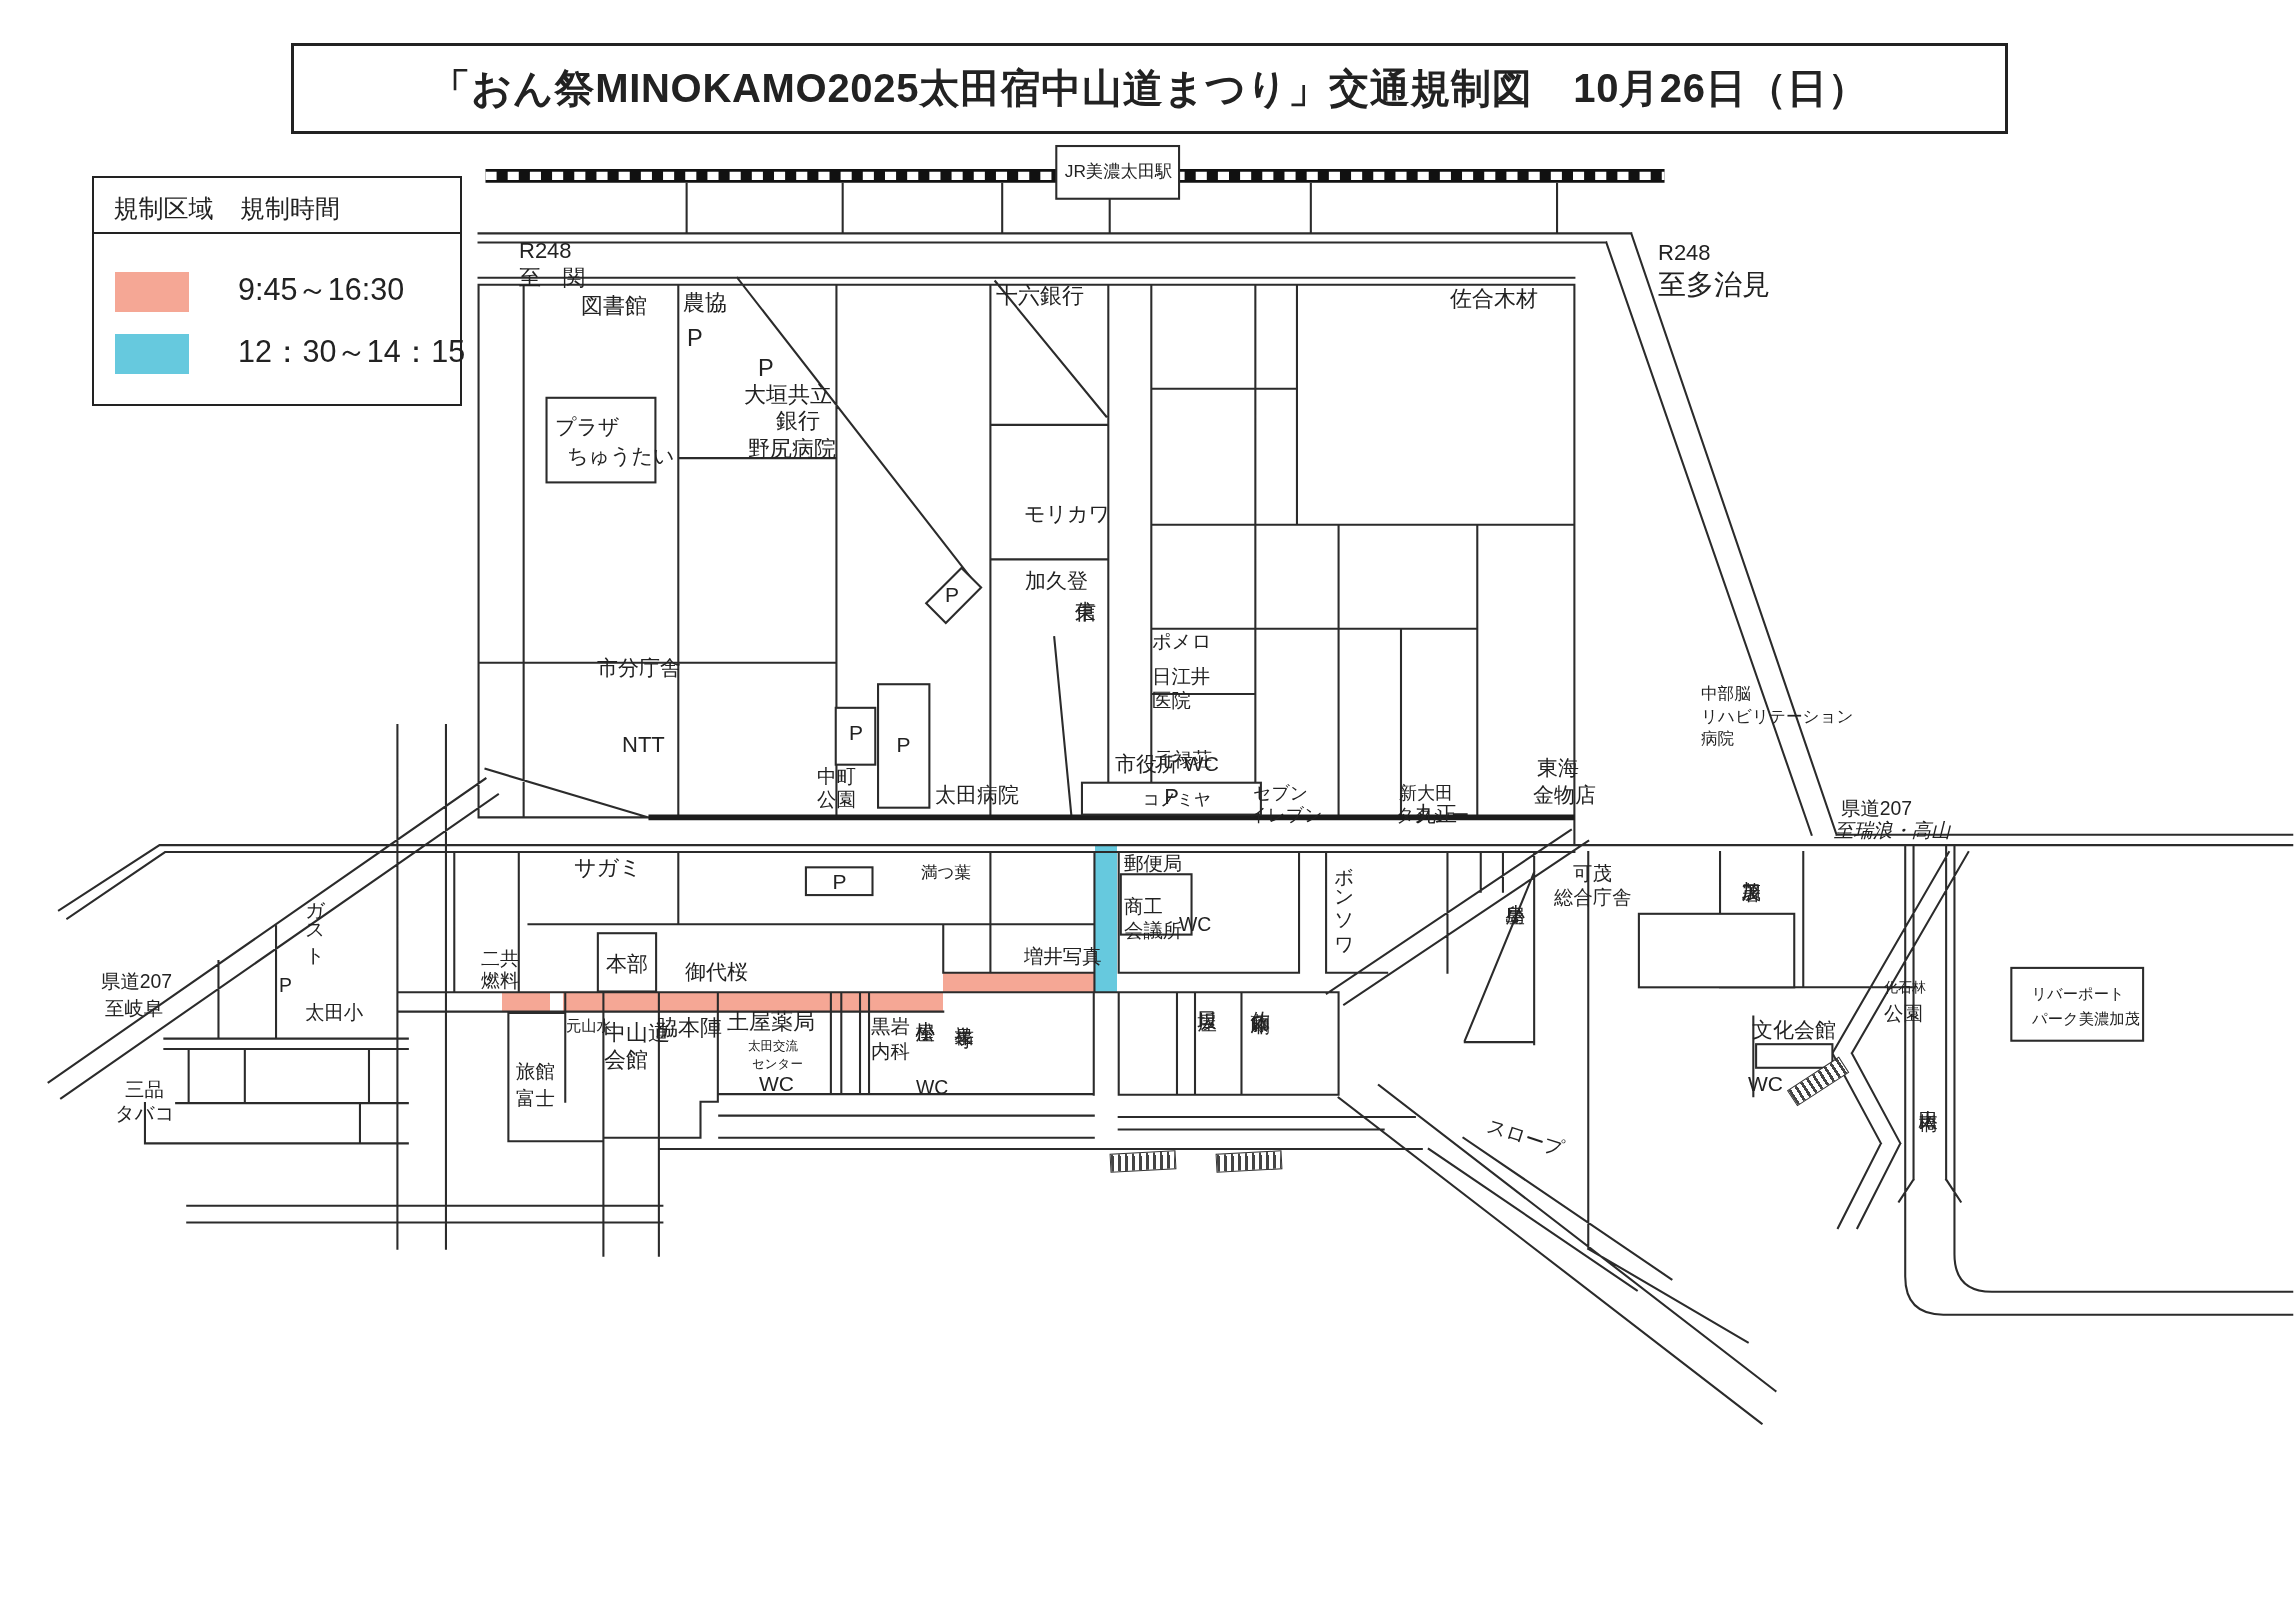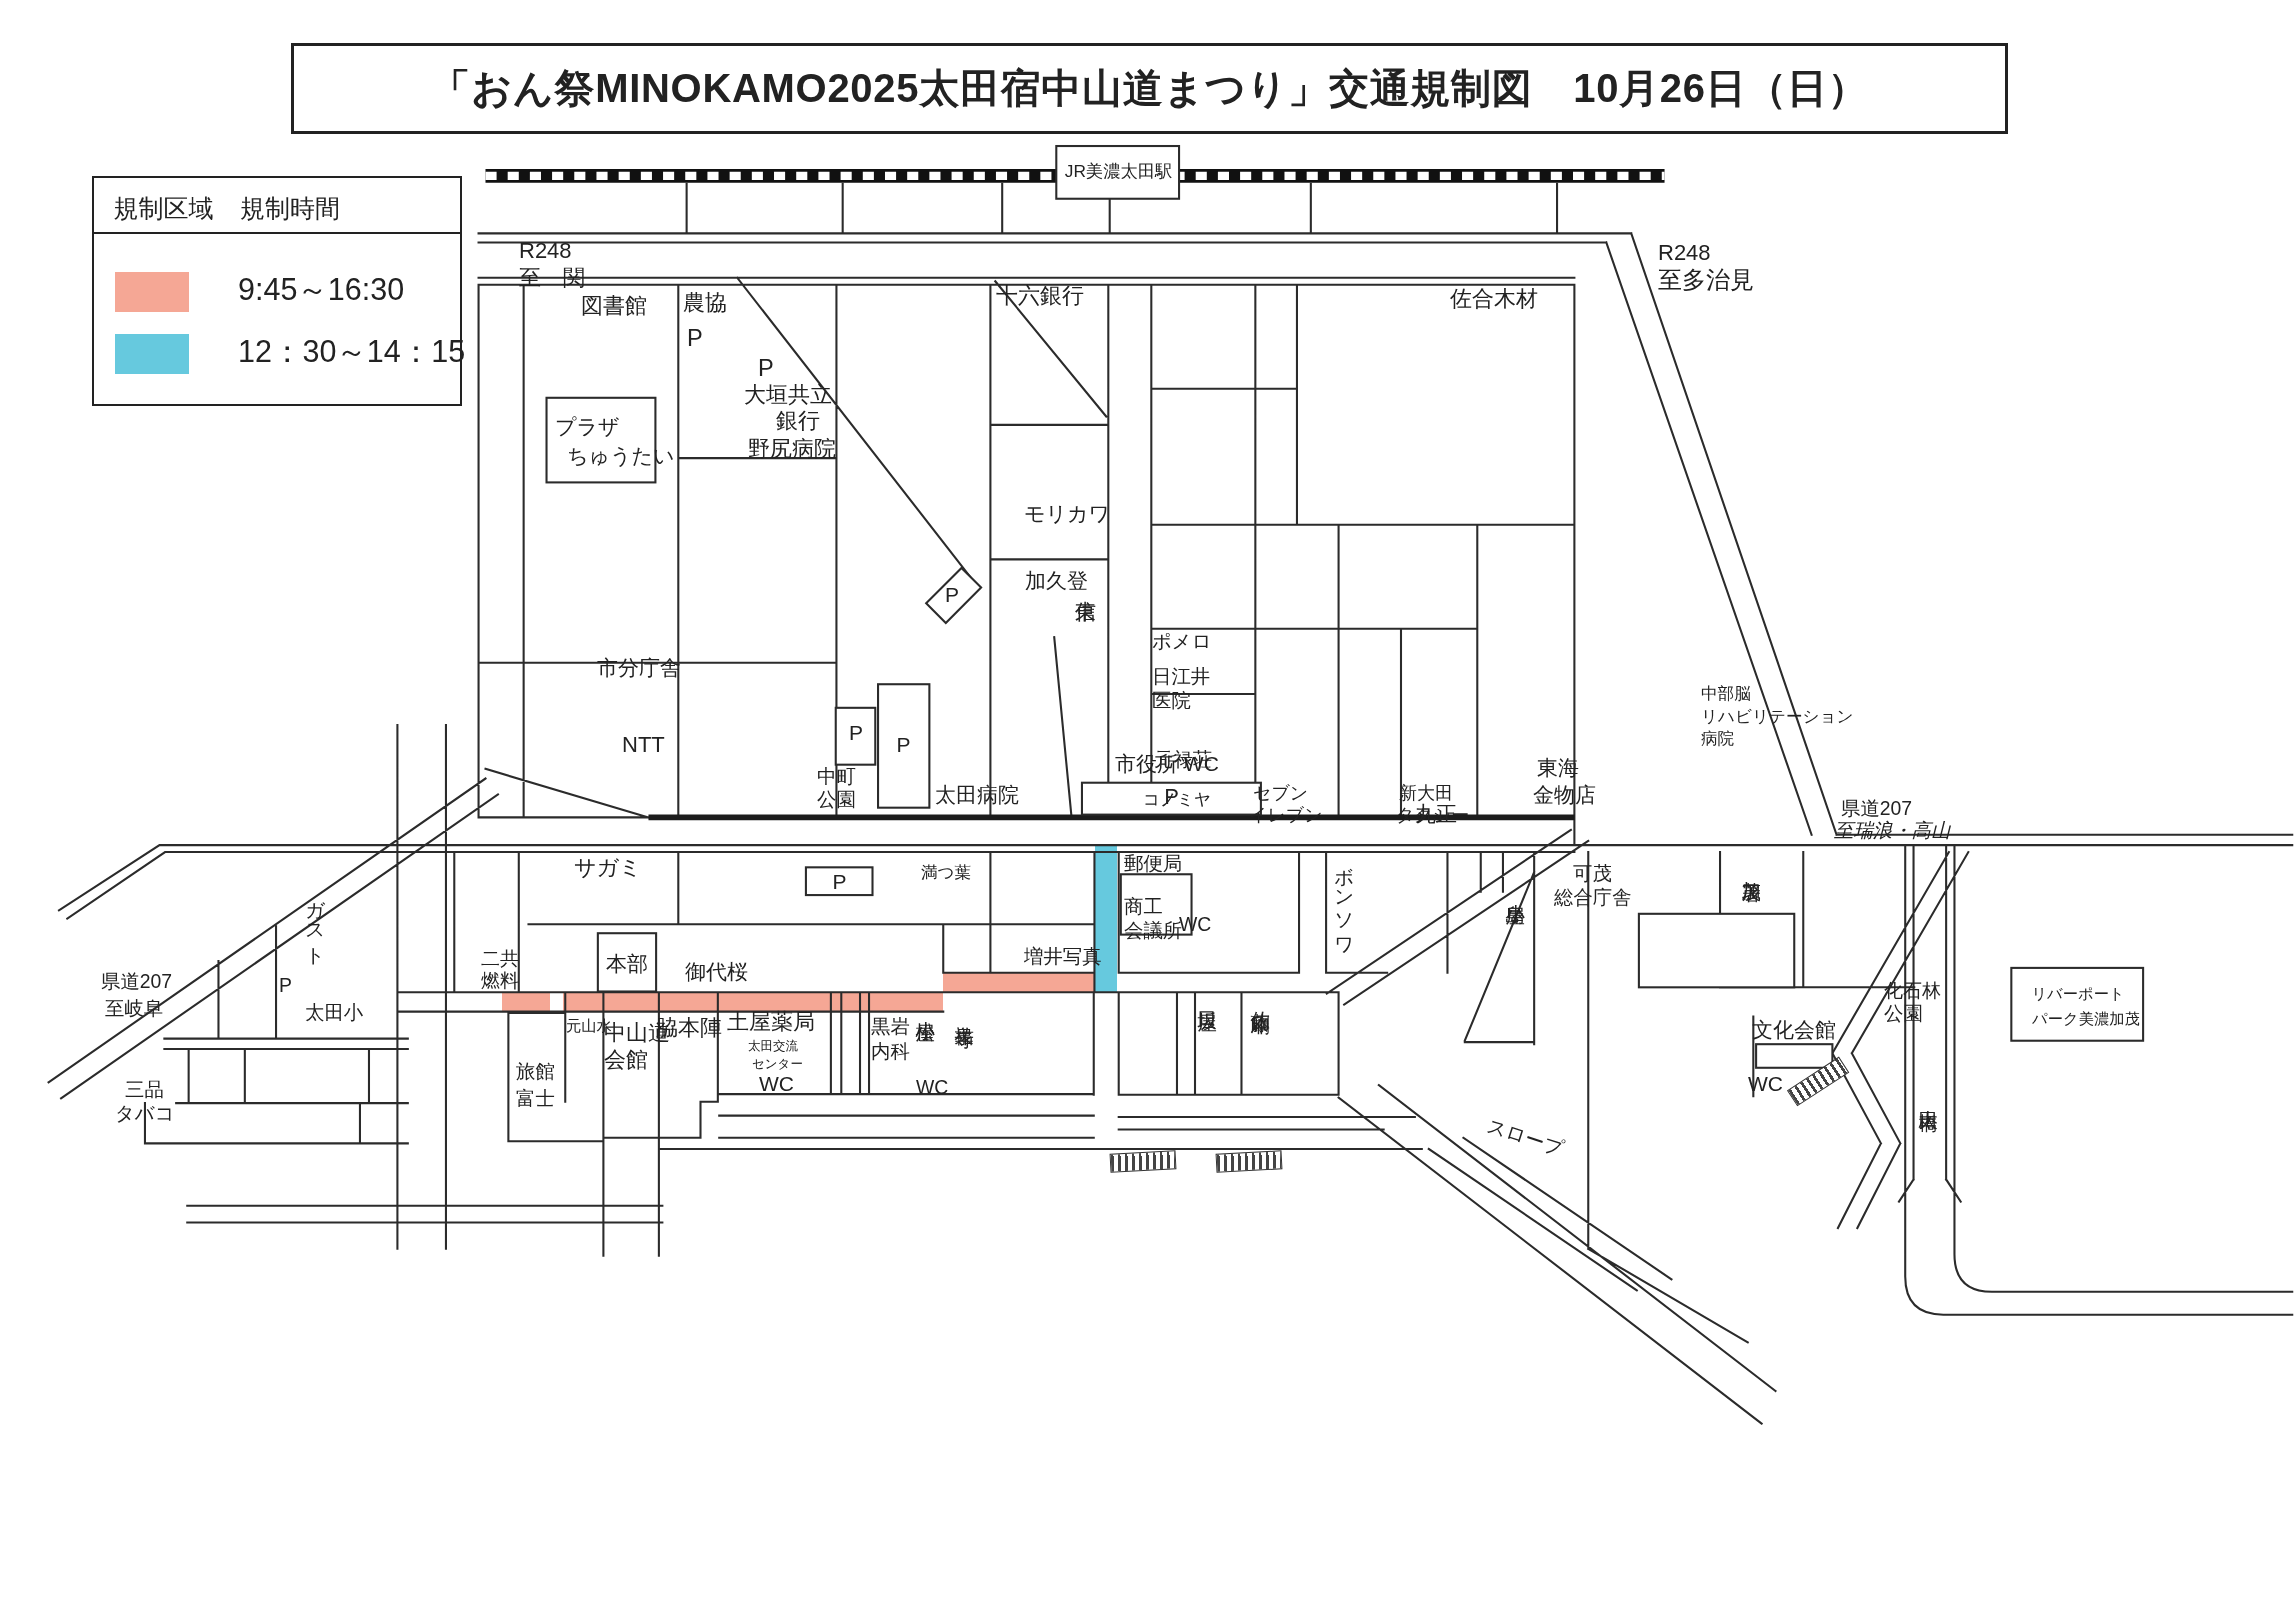--- a/index.html
+++ b/index.html
@@ -113,21 +113,21 @@
 
   <div class="stairs" style="left:1110px;top:1152px;width:64px;height:16.6px;transform:rotate(-3deg)"></div>
   <div class="stairs" style="left:1216px;top:1152px;width:64px;height:16.6px;transform:rotate(-3deg)"></div>
   <div class="stairs" style="left:1787px;top:1072px;width:60px;height:16.6px;transform:rotate(-33deg)"></div>
 
   <div id="labels">
       <span class="mlabel" style="left: 1059px; top: 162px; font-size: 17.3px; width: 119px; text-align: center;">JR美濃太田駅</span>
       <span class="mlabel" style="left: 519px; top: 239px; font-size: 22px;">R248</span>
       <span class="mlabel" style="left: 519px; top: 266px; font-size: 22px;">至　関</span>
       <span class="mlabel" style="left: 1658px; top: 241px; font-size: 22px;">R248</span>
-      <span class="mlabel" style="left: 1658px; top: 269px; font-size: 24px; font-family: Liberation Mono, monospace;">至多治見</span>
+      <span class="mlabel" style="left: 1658px; top: 269px; font-size: 28px;">至多治見</span>
       <span class="mlabel" style="left: 581px; top: 294px; font-size: 22px;">図書館</span>
       <span class="mlabel" style="left: 683px; top: 291px; font-size: 22px;">農協</span>
       <span class="mlabel" style="left: 687px; top: 325px; font-size: 23.6px;">P</span>
       <span class="mlabel" style="left: 758px; top: 355px; font-size: 23.6px;">P</span>
       <span class="mlabel" style="left: 744px; top: 383px; font-size: 22px;">大垣共立</span>
       <span class="mlabel" style="left: 776px; top: 409px; font-size: 22px;">銀行</span>
       <span class="mlabel" style="left: 748px; top: 437px; font-size: 22px;">野尻病院</span>
       <span class="mlabel" style="left: 555px; top: 415px; font-size: 21px;">プラザ</span>
       <span class="mlabel" style="left: 567px; top: 444px; font-size: 21px;">ちゅうたい</span>
       <span class="mlabel" style="left: 996px; top: 284px; font-size: 22px;">十六銀行</span>
@@ -196,21 +196,21 @@
       <span class="mlabel vert" style="left: 1196px; top: 996px; font-size: 19.4px;">坂口屋</span>
       <span class="mlabel vert" style="left: 1249px; top: 996px; font-size: 19.4px;">佐藤印刷</span>
       <span class="mlabel vert" style="left: 1333px; top: 853px; font-size: 19.4px;">ボンソワ</span>
       <span class="mlabel vert" style="left: 1504px; top: 889px; font-size: 19.4px;">小島屋</span>
       <span class="mlabel" style="left: 1491px; top: 1115px; font-size: 19.4px; transform: rotate(18deg); transform-origin: left top;">スロープ</span>
       <span class="mlabel" style="left: 1573px; top: 863px; font-size: 19.4px;">可茂</span>
       <span class="mlabel" style="left: 1554px; top: 887px; font-size: 19.4px;">総合庁舎</span>
       <span class="mlabel vert" style="left: 1740px; top: 866px; font-size: 19.4px;">加茂署</span>
       <span class="mlabel" style="left: 1752px; top: 1018px; font-size: 21px;">文化会館</span>
       <span class="mlabel" style="left: 1748px; top: 1072px; font-size: 21px;">WC</span>
-      <span class="mlabel" style="left: 1884px; top: 980px; font-size: 19px;">化石林</span>
+      <span class="mlabel" style="left: 1884px; top: 980px; font-size: 14px;">化石林</span>
       <span class="mlabel" style="left: 1884px; top: 1003px; font-size: 19.4px;">公園</span>
       <span class="mlabel" style="left: 2012px; top: 985px; font-size: 15.3px; width: 132px; text-align: center;">リバーポート</span>
       <span class="mlabel" style="left: 2012px; top: 1010px; font-size: 15.3px; width: 148px; text-align: center;">パーク美濃加茂</span>
       <span class="mlabel vert" style="left: 1917px; top: 1095px; font-size: 19.4px;">太田橋</span>
       <span class="mlabel" style="left: 836px; top: 721px; font-size: 21px; width: 40px; text-align: center;">P</span>
       <span class="mlabel" style="left: 878px; top: 733px; font-size: 21px; width: 51px; text-align: center;">P</span>
       <span class="mlabel" style="left: 945px; top: 583px; font-size: 21px;">P</span>
     </div>
 </div>
 

